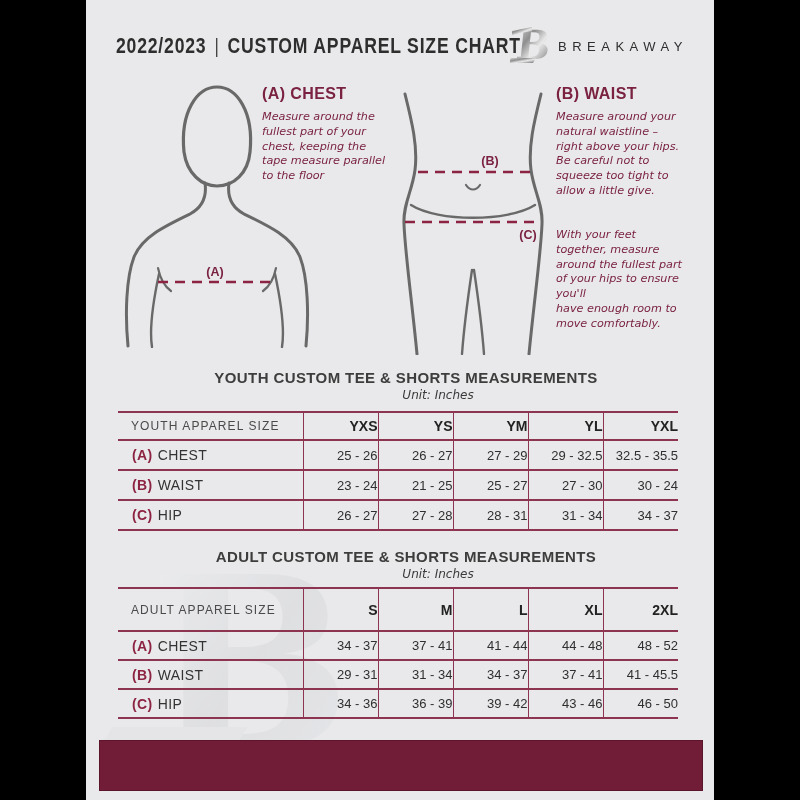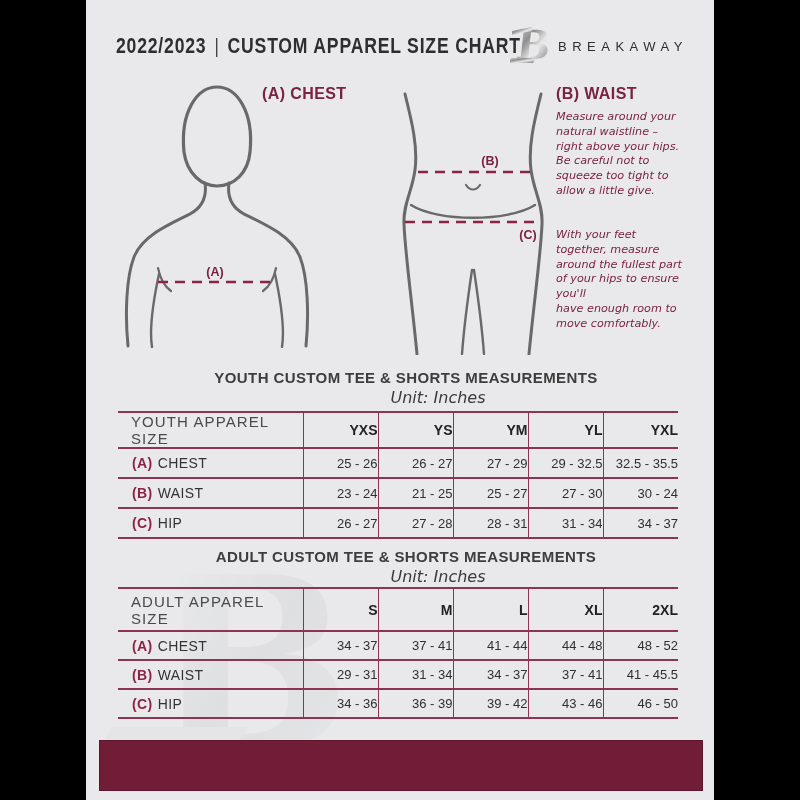--- a/index.html
+++ b/index.html
@@ -20,35 +20,35 @@
   .fig{position:absolute;}
   .guide-block{position:absolute;width:160px;}
   .g-head{font-weight:bold;font-size:16px;color:#7a2240;letter-spacing:.4px;}
   .g-desc{margin-top:7px;font-style:italic;font-size:11.2px;line-height:1.32;
           color:#7a2240;white-space:pre-line;font-family:"DejaVu Sans",sans-serif;}
 
   
   .sec-title{position:absolute;left:0;width:640px;text-align:center;
              font-size:15px;font-weight:bold;color:#3d3d3d;letter-spacing:.4px;}
   .sec-unit{position:absolute;left:0;width:704px;text-align:center;
-            font-style:italic;font-size:16px;color:#3a3a3a;
+            font-style:italic;font-size:12px;color:#3a3a3a;
             font-family:"DejaVu Sans",sans-serif;}
 
   
   .size-table{position:absolute;left:32px;width:560px;border-collapse:collapse;
               table-layout:fixed;background:transparent;}
   .size-table col.c-label{width:185px;}
   .size-table col.c-val{width:75px;}
   .size-table{border-top:2px solid #8d3550;border-bottom:2px solid #8d3550;}
   .size-table tr{border-bottom:2px solid #8d3550;}
   .size-table th:not(:first-child),.size-table td:not(:first-child){
               border-left:1.5px solid #8d3550;}
   .size-table th,.size-table td{padding:0;text-align:right;vertical-align:middle;}
   .size-table th.label-h{text-align:left;padding-left:13px;font-weight:400;
-              font-size:15px;letter-spacing:1.1px;color:#4a4a4a;}
+              font-size:12px;letter-spacing:1.1px;color:#4a4a4a;}
   .size-table th{font-size:14px;font-weight:bold;color:#222;}
   .size-table td{font-size:13px;color:#2f2f2f;}
   .size-table td.rowlab{text-align:left;padding-left:14px;font-size:14px;color:#333;
               letter-spacing:.4px;}
   .size-table td.rowlab .pfx{font-weight:bold;color:#8d2342;margin-right:5px;}
   .youth thead tr{height:28px;} .youth tbody tr{height:30px;}
   .adult thead tr{height:43px;} .adult tbody tr{height:29px;}
 
   
   .footer-bar{position:absolute;left:13px;top:740px;width:604px;height:51px;
@@ -114,20 +114,25 @@
           <path stroke-width="2.2" d="M 43 188 C 45 198 49 206 56 211"></path>
           <path stroke-width="2.2" d="M 161 188 C 159 198 155 206 148 211"></path>
         </g>
 
         <line x1="43" y1="202" x2="158" y2="202" stroke="#8b2342" stroke-width="2.6" stroke-dasharray="10 7"></line>
         <text x="100" y="196" text-anchor="middle" font-family="Liberation Sans, sans-serif" font-size="12.5" font-weight="bold" fill="#7a2240">(A)</text>
       </svg>
 
       <div class="guide-block" style="left:176px;top:85px;width:140px;">
         <div class="g-head">(A) CHEST</div>
+        <div class="g-desc">Measure around the
+fullest part of your
+chest, keeping the
+tape measure parallel
+to the floor</div>
       </div>
 
       <svg class="fig" style="left:312px;top:92px;" width="150" height="263" viewBox="0 0 150 263">
         <g fill="none" stroke="#696969" stroke-linecap="round">
 
           <path stroke-width="3" d="M 7 2 C 14 30 20 55 17 78 C 14 100 5 112 6 132
                    C 7 160 14 210 19 262"></path>
           <path stroke-width="3" d="M 143 2 C 136 30 130 55 133 78 C 136 100 145 112 144 132
                    C 143 160 136 210 131 262"></path>
 

